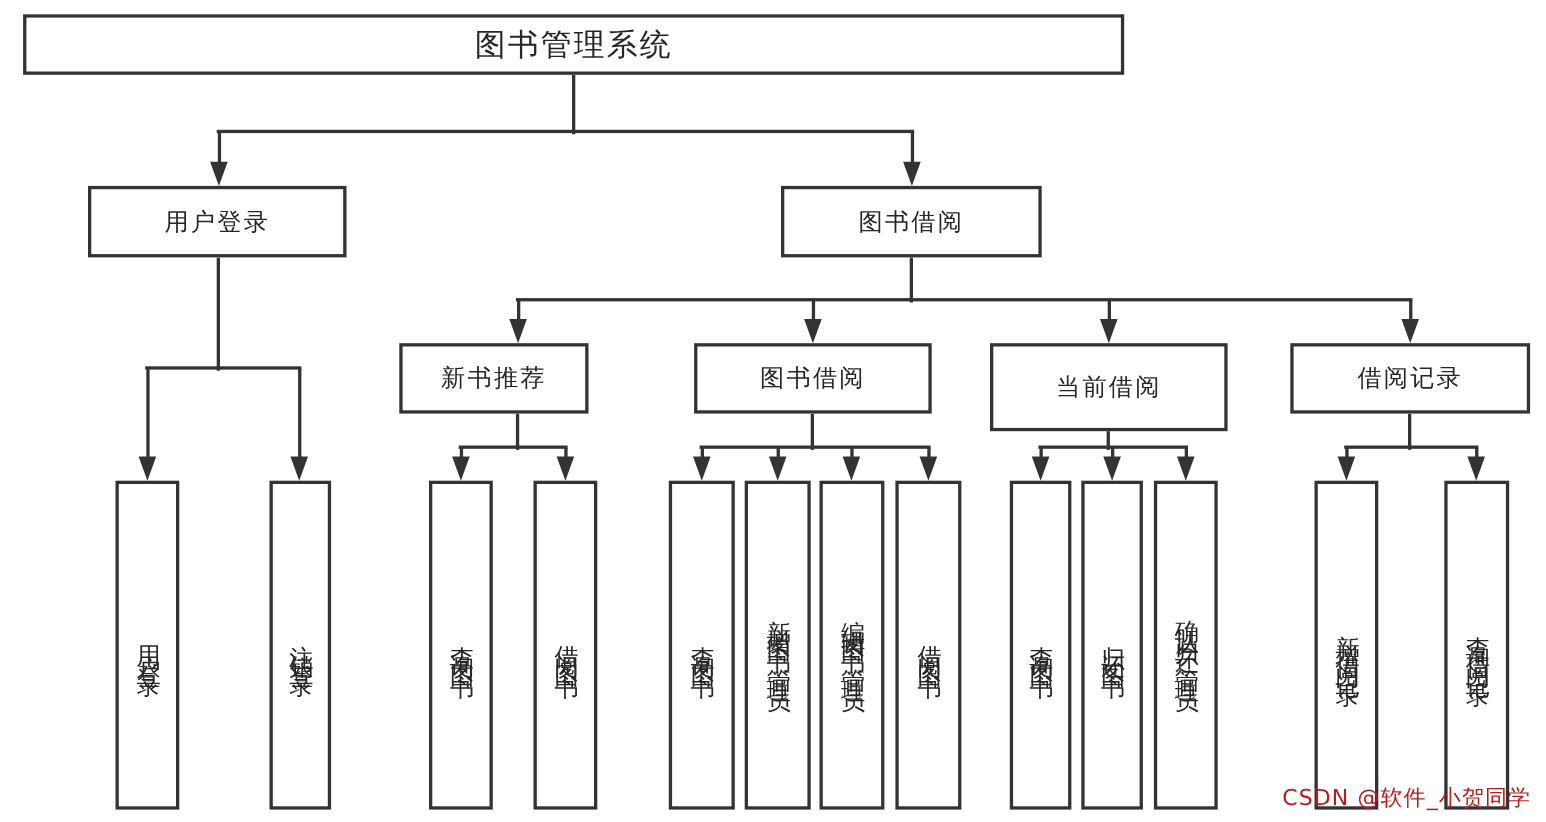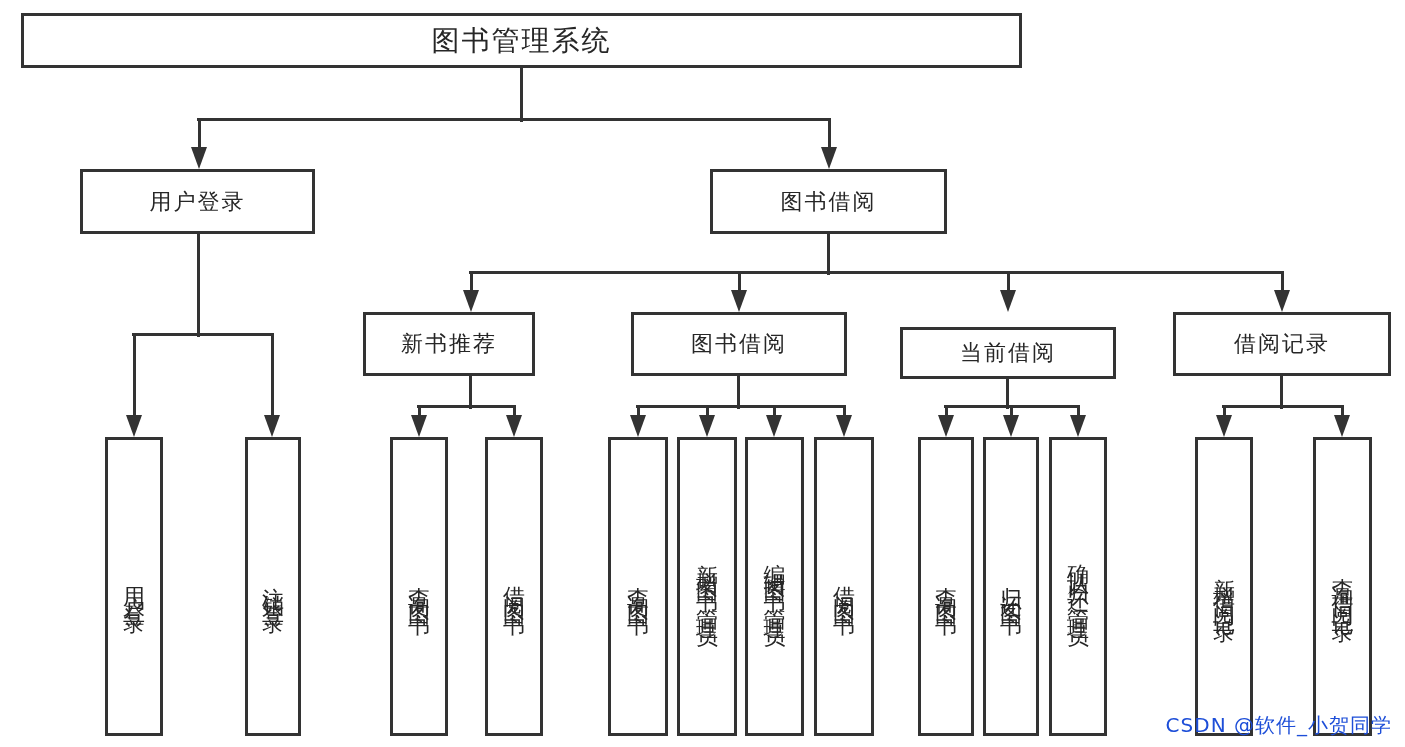--- a/index.html
+++ b/index.html
@@ -10,21 +10,21 @@
   .node .label{color:#262626;white-space:nowrap;letter-spacing:2px;}
   .node.leaf .label{writing-mode:vertical-rl;text-orientation:mixed;letter-spacing:9px;
         white-space:normal;line-height:1;}
   .line-v{position:absolute;width:3px;background:#333333;z-index:1;}
   .line-h{position:absolute;height:3px;background:#333333;z-index:1;}
   .arrow{position:absolute;width:16px;z-index:1;}
   .arrow .stem{position:absolute;left:6.5px;top:0;width:3px;background:#333333;}
   .arrow .head{position:absolute;left:0;bottom:0;width:0;height:0;
         border-left:8px solid transparent;border-right:8px solid transparent;
         border-top:22px solid #333333;}
-  .watermark{position:absolute;right:13px;bottom:8px;font-size:20px;color:#1d4ed8;
+  .watermark{position:absolute;right:13px;bottom:8px;font-size:20px;color:#b91c1c;
         letter-spacing:1px;white-space:nowrap;z-index:3;}
 </style>
 </head>
 <body>
 
 <div class="canvas" id="diagram">
   <span class="watermark">CSDN @软件_小贺同学</span>
 <div class="node" style="left: 21px; top: 13px; width: 1001px; height: 55px;">
       <span class="label" style="font-size: 28px;">图书管理系统</span>
     </div>
@@ -33,21 +33,21 @@
     </div>
     <div class="node" style="left: 710px; top: 169px; width: 237px; height: 65px;">
       <span class="label" style="font-size: 22px;">图书借阅</span>
     </div>
     <div class="node" style="left: 363px; top: 312px; width: 172px; height: 64px;">
       <span class="label" style="font-size: 22px;">新书推荐</span>
     </div>
     <div class="node" style="left: 631px; top: 312px; width: 216px; height: 64px;">
       <span class="label" style="font-size: 22px;">图书借阅</span>
     </div>
-    <div class="node" style="left: 900px; top: 327px; width: 216px; height: 52px;">
+    <div class="node" style="left: 900px; top: 312px; width: 216px; height: 80px;">
       <span class="label" style="font-size: 22px;">当前借阅</span>
     </div>
     <div class="node" style="left: 1173px; top: 312px; width: 218px; height: 64px;">
       <span class="label" style="font-size: 22px;">借阅记录</span>
     </div>
     <div class="node leaf" style="left: 105px; top: 437px; width: 58px; height: 299px;">
       <span class="label" style="font-size: 22px;">用户登录</span>
     </div>
     <div class="node leaf" style="left: 245px; top: 437px; width: 56px; height: 299px;">
       <span class="label" style="font-size: 22px;">注销登录</span>

